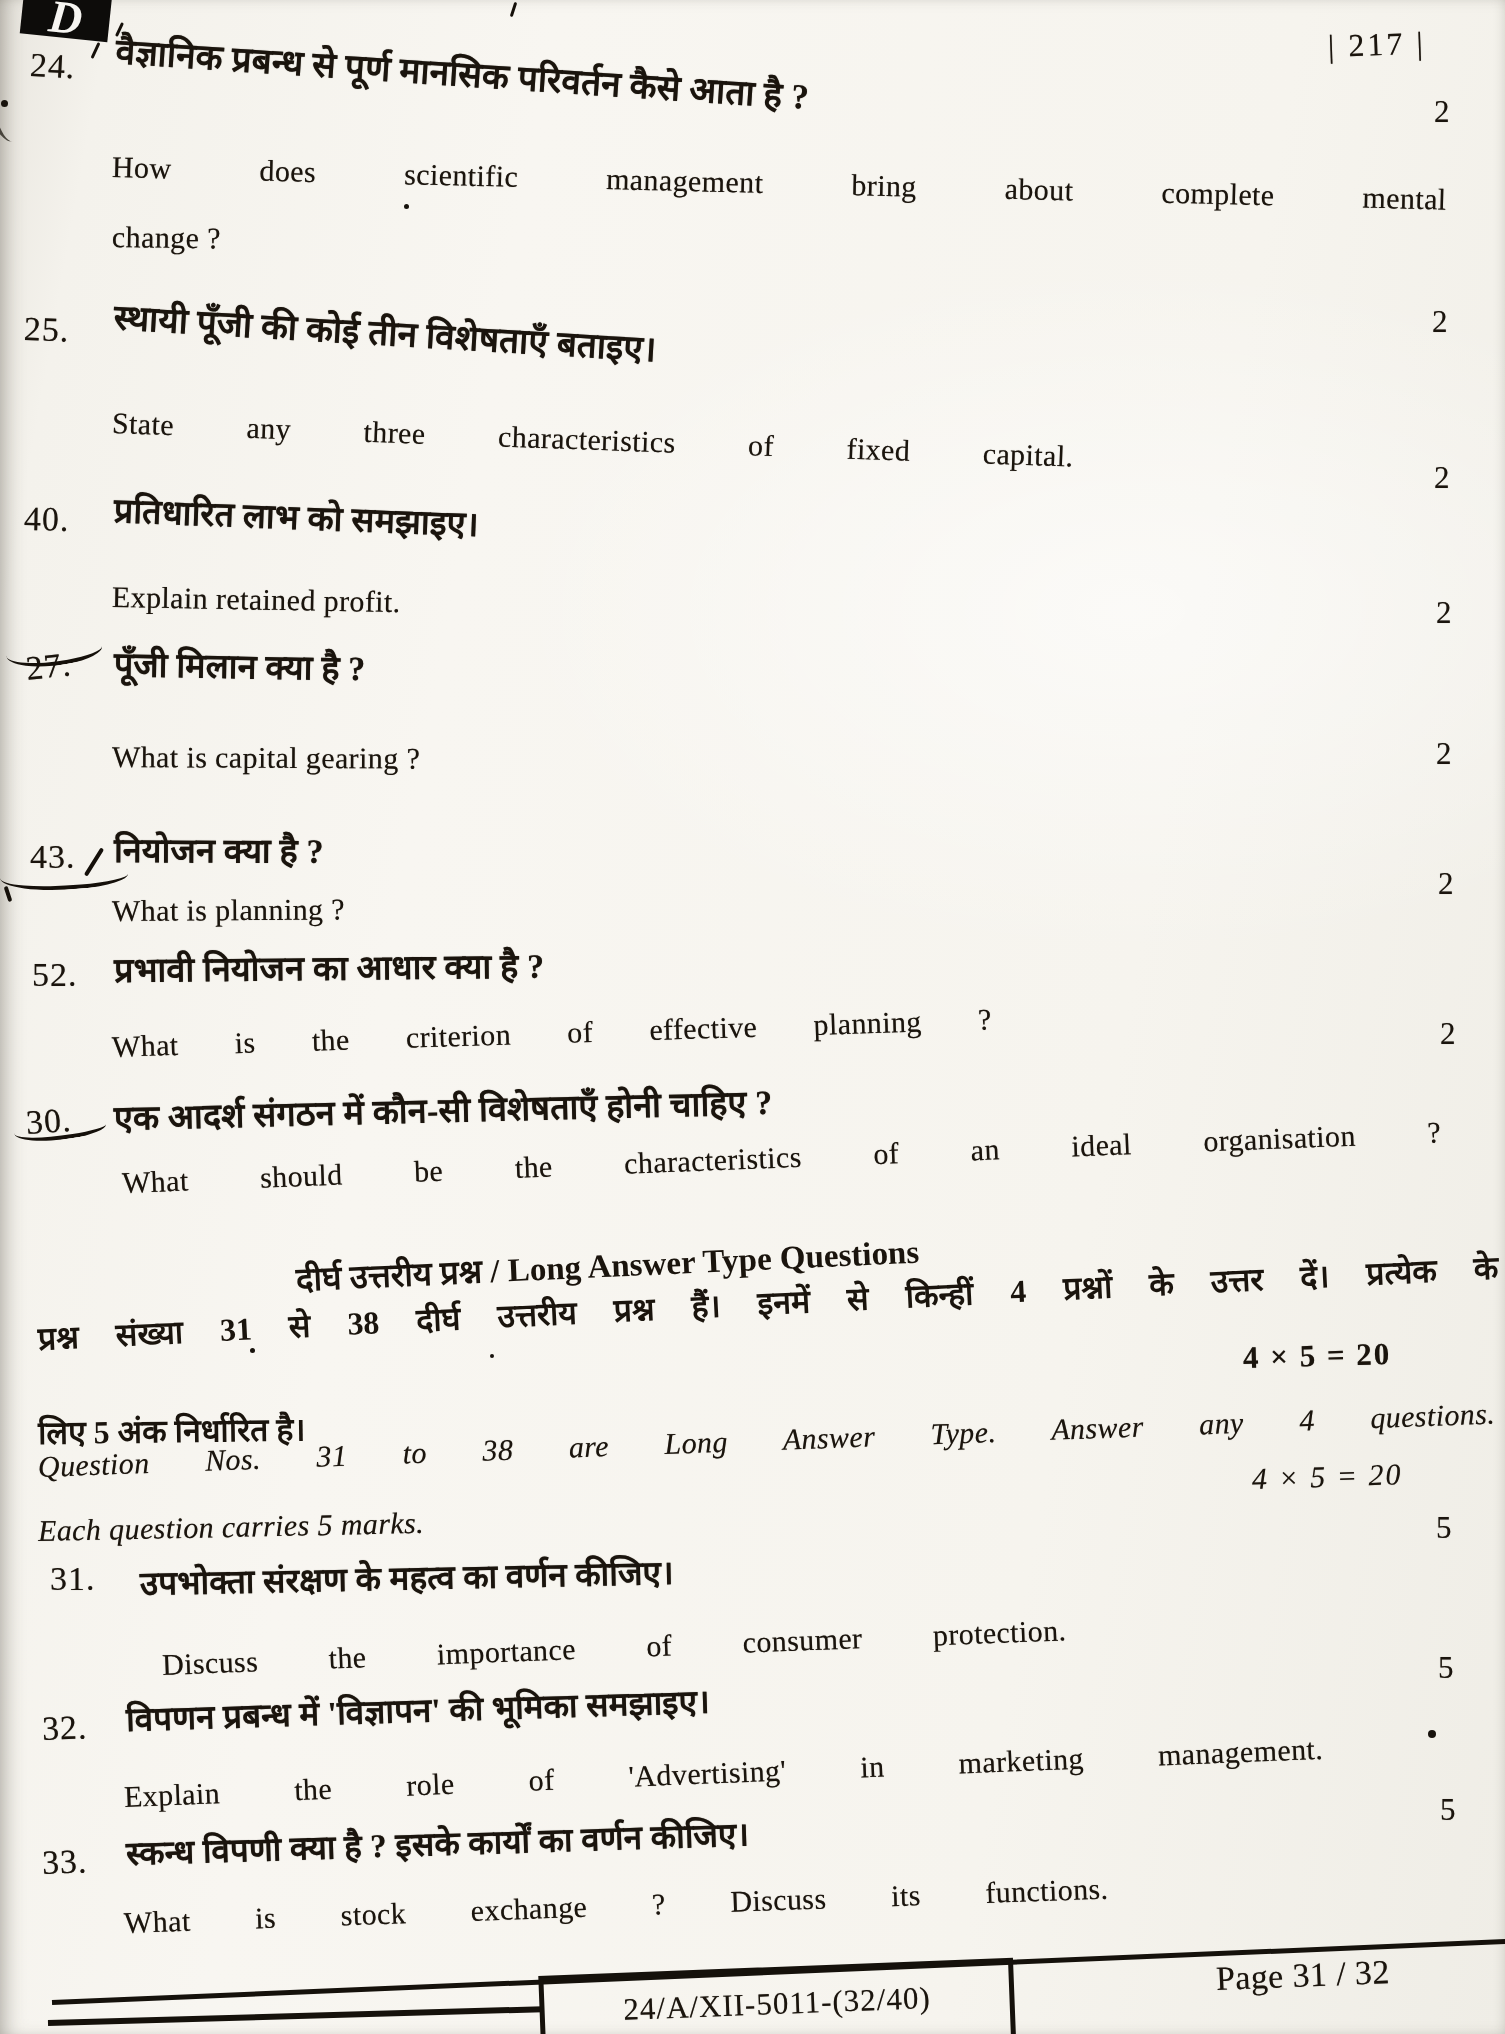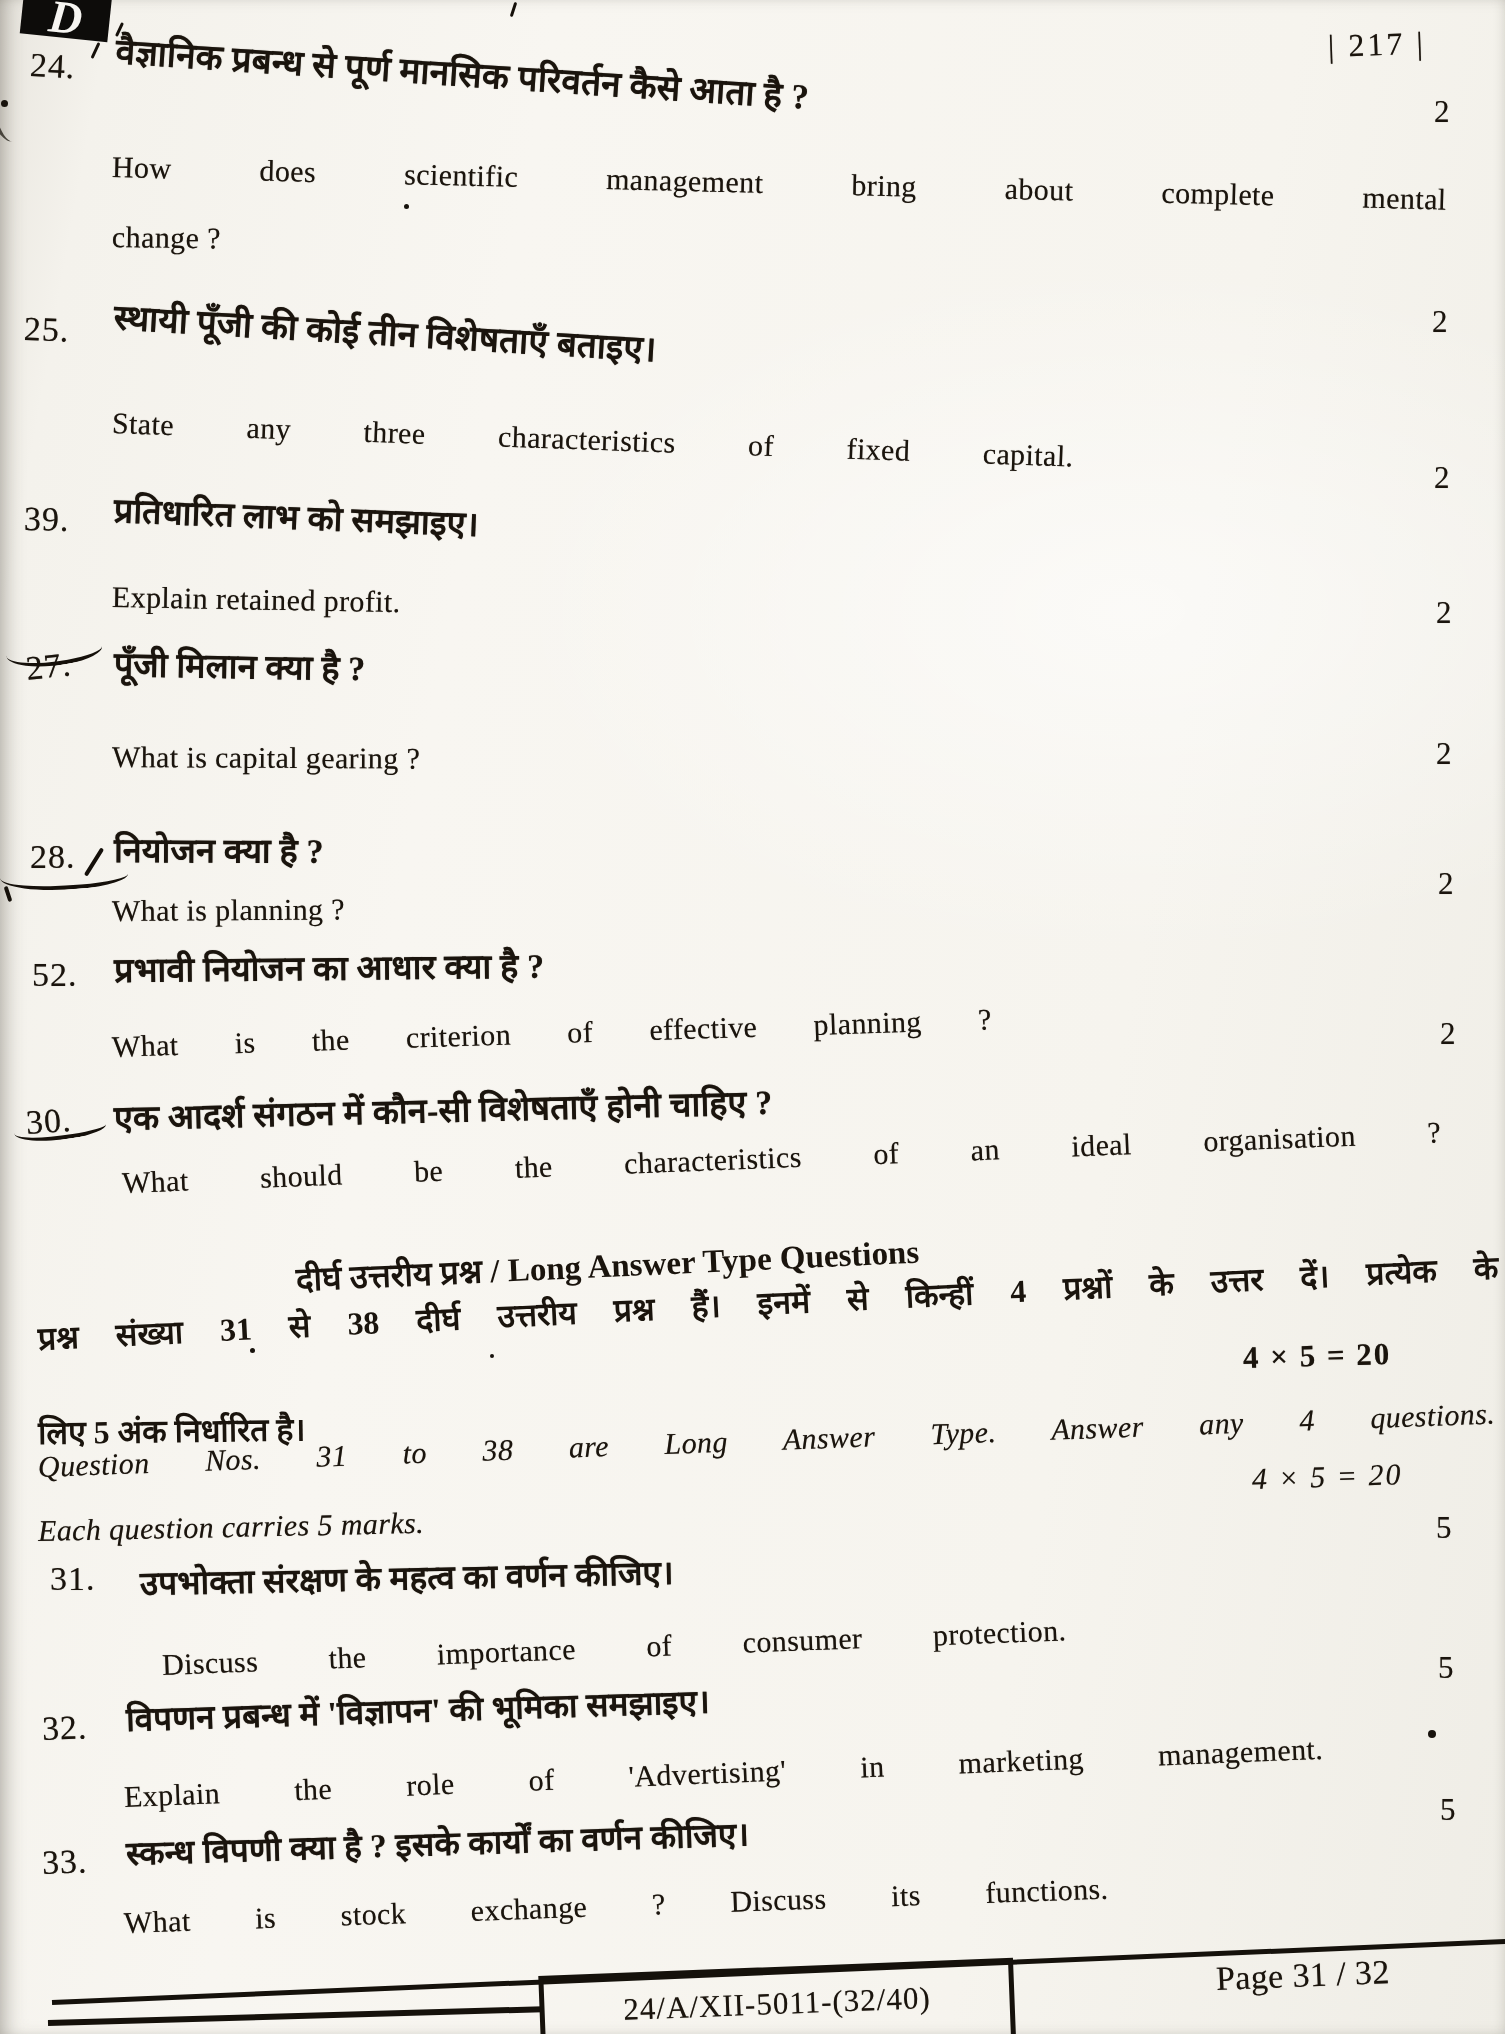--- a/index.html
+++ b/index.html
@@ -63,30 +63,30 @@
   <div class="row mk" style="left:1434px; top:460px;">2</div>
   <div class="row mk" style="left:1436px; top:595px;">2</div>
   <div class="row mk" style="left:1436px; top:736px;">2</div>
   <div class="row mk" style="left:1438px; top:866px;">2</div>
   <div class="row mk" style="left:1440px; top:1016px;">2</div>
 
   <div class="row num" style="left:24px; top:310px; transform:rotate(2deg);">25.</div>
   <div class="row hi" style="left:114px; top:292px; font-size:35px; transform:rotate(3.4deg);">स्थायी पूँजी की कोई तीन विशेषताएँ बताइए।</div>
   <div class="row en just" style="left:112px; top:406px; width:962px; transform:rotate(2deg);">State any three characteristics of fixed capital.</div>
 
-  <div class="row num" style="left:24px; top:500px; transform:rotate(1deg);">39.</div>
+  <div class="row num" style="left:24px; top:500px; transform:rotate(1deg);">40.</div>
   <div class="row hi" style="left:114px; top:486px; transform:rotate(2.2deg);">प्रतिधारित लाभ को समझाइए।</div>
   <div class="row en" style="left:112px; top:580px; transform:rotate(1deg);">Explain retained profit.</div>
 
   <div class="row num" style="left:26px; top:650px; transform:rotate(-6deg);">27.</div>
   <div class="swash" style="left:6px; top:636px; width:96px; height:26px; transform:rotate(-10deg);"></div>
   <div class="row hi" style="left:114px; top:640px; transform:rotate(1deg);">पूँजी मिलान क्या है ?</div>
   <div class="row en" style="left:112px; top:740px; transform:rotate(0.3deg);">What is capital gearing ?</div>
 
-  <div class="row num" style="left:30px; top:838px;">28.</div>
+  <div class="row num" style="left:30px; top:838px;">43.</div>
   <div class="tick" style="left:92px; top:846px; width:4px; height:32px; transform:rotate(32deg);"></div>
   <div class="swash" style="left:0px; top:862px; width:128px; height:24px; transform:rotate(-5deg);"></div>
   <div class="tick" style="left:6px; top:886px; width:4px; height:16px; transform:rotate(-18deg);"></div>
   <div class="row hi" style="left:114px; top:826px; transform:rotate(0.2deg);">नियोजन क्या है ?</div>
   <div class="row en" style="left:112px; top:894px; transform:rotate(-0.4deg);">What is planning ?</div>
 
   <div class="row num" style="left:32px; top:956px;">52.</div>
   <div class="row hi" style="left:114px; top:946px; transform:rotate(-0.6deg);">प्रभावी नियोजन का आधार क्या है ?</div>
   <div class="row en just" style="left:112px; top:1030px; width:880px; transform:rotate(-1.8deg);">What is the criterion of effective planning ?</div>
 

